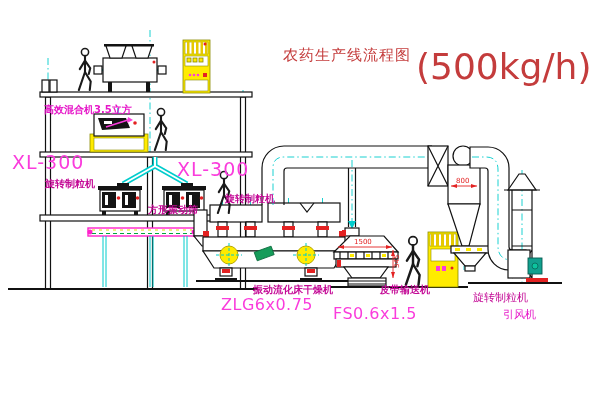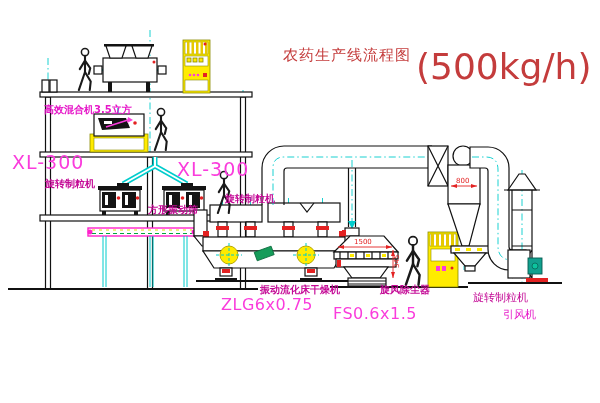--- a/index.html
+++ b/index.html
@@ -288,22 +288,22 @@
 <div class="lbl m-mid f10" style="left:44px;top:105px;">高效混合机3.5立方</div>
 
 <div class="lbl m-bright model" style="left:12px;top:153px;">XL-300</div>
 <div class="lbl m-dark f10" style="left:9px;top:179px;">旋转制粒机</div>
 
 <div class="lbl m-bright model" style="left:177px;top:160px;">XL-300</div>
 <div class="lbl m-dark f10" style="left:189px;top:194px;">旋转制粒机</div>
 
 <div class="lbl m-dark f10" style="left:112px;top:205px;">方形振动筛</div>
 
-<div class="lbl m-dark f10" style="left:224px;top:285px;">振动流化床干燥机</div>
+<div class="lbl m-dark f10" style="left:217px;top:285px;">振动流化床干燥机</div>
 <div class="lbl m-bright model-sm" style="left:221px;top:297px;">ZLG6x0.75</div>
 
-<div class="lbl m-dark f10" style="left:344px;top:285px;">旋风除尘器</div>
+<div class="lbl m-dark f10" style="left:344px;top:285px;">皮带输送机</div>
 <div class="lbl m-bright model-sm" style="left:333px;top:306px;">FS0.6x1.5</div>
 
 <div class="lbl m-dark f11" style="left:437px;top:292px;">旋转制粒机</div>
 <div class="lbl m-mid f11" style="left:503px;top:309px;">引风机</div>
 
 </div>
 
 </body></html>

